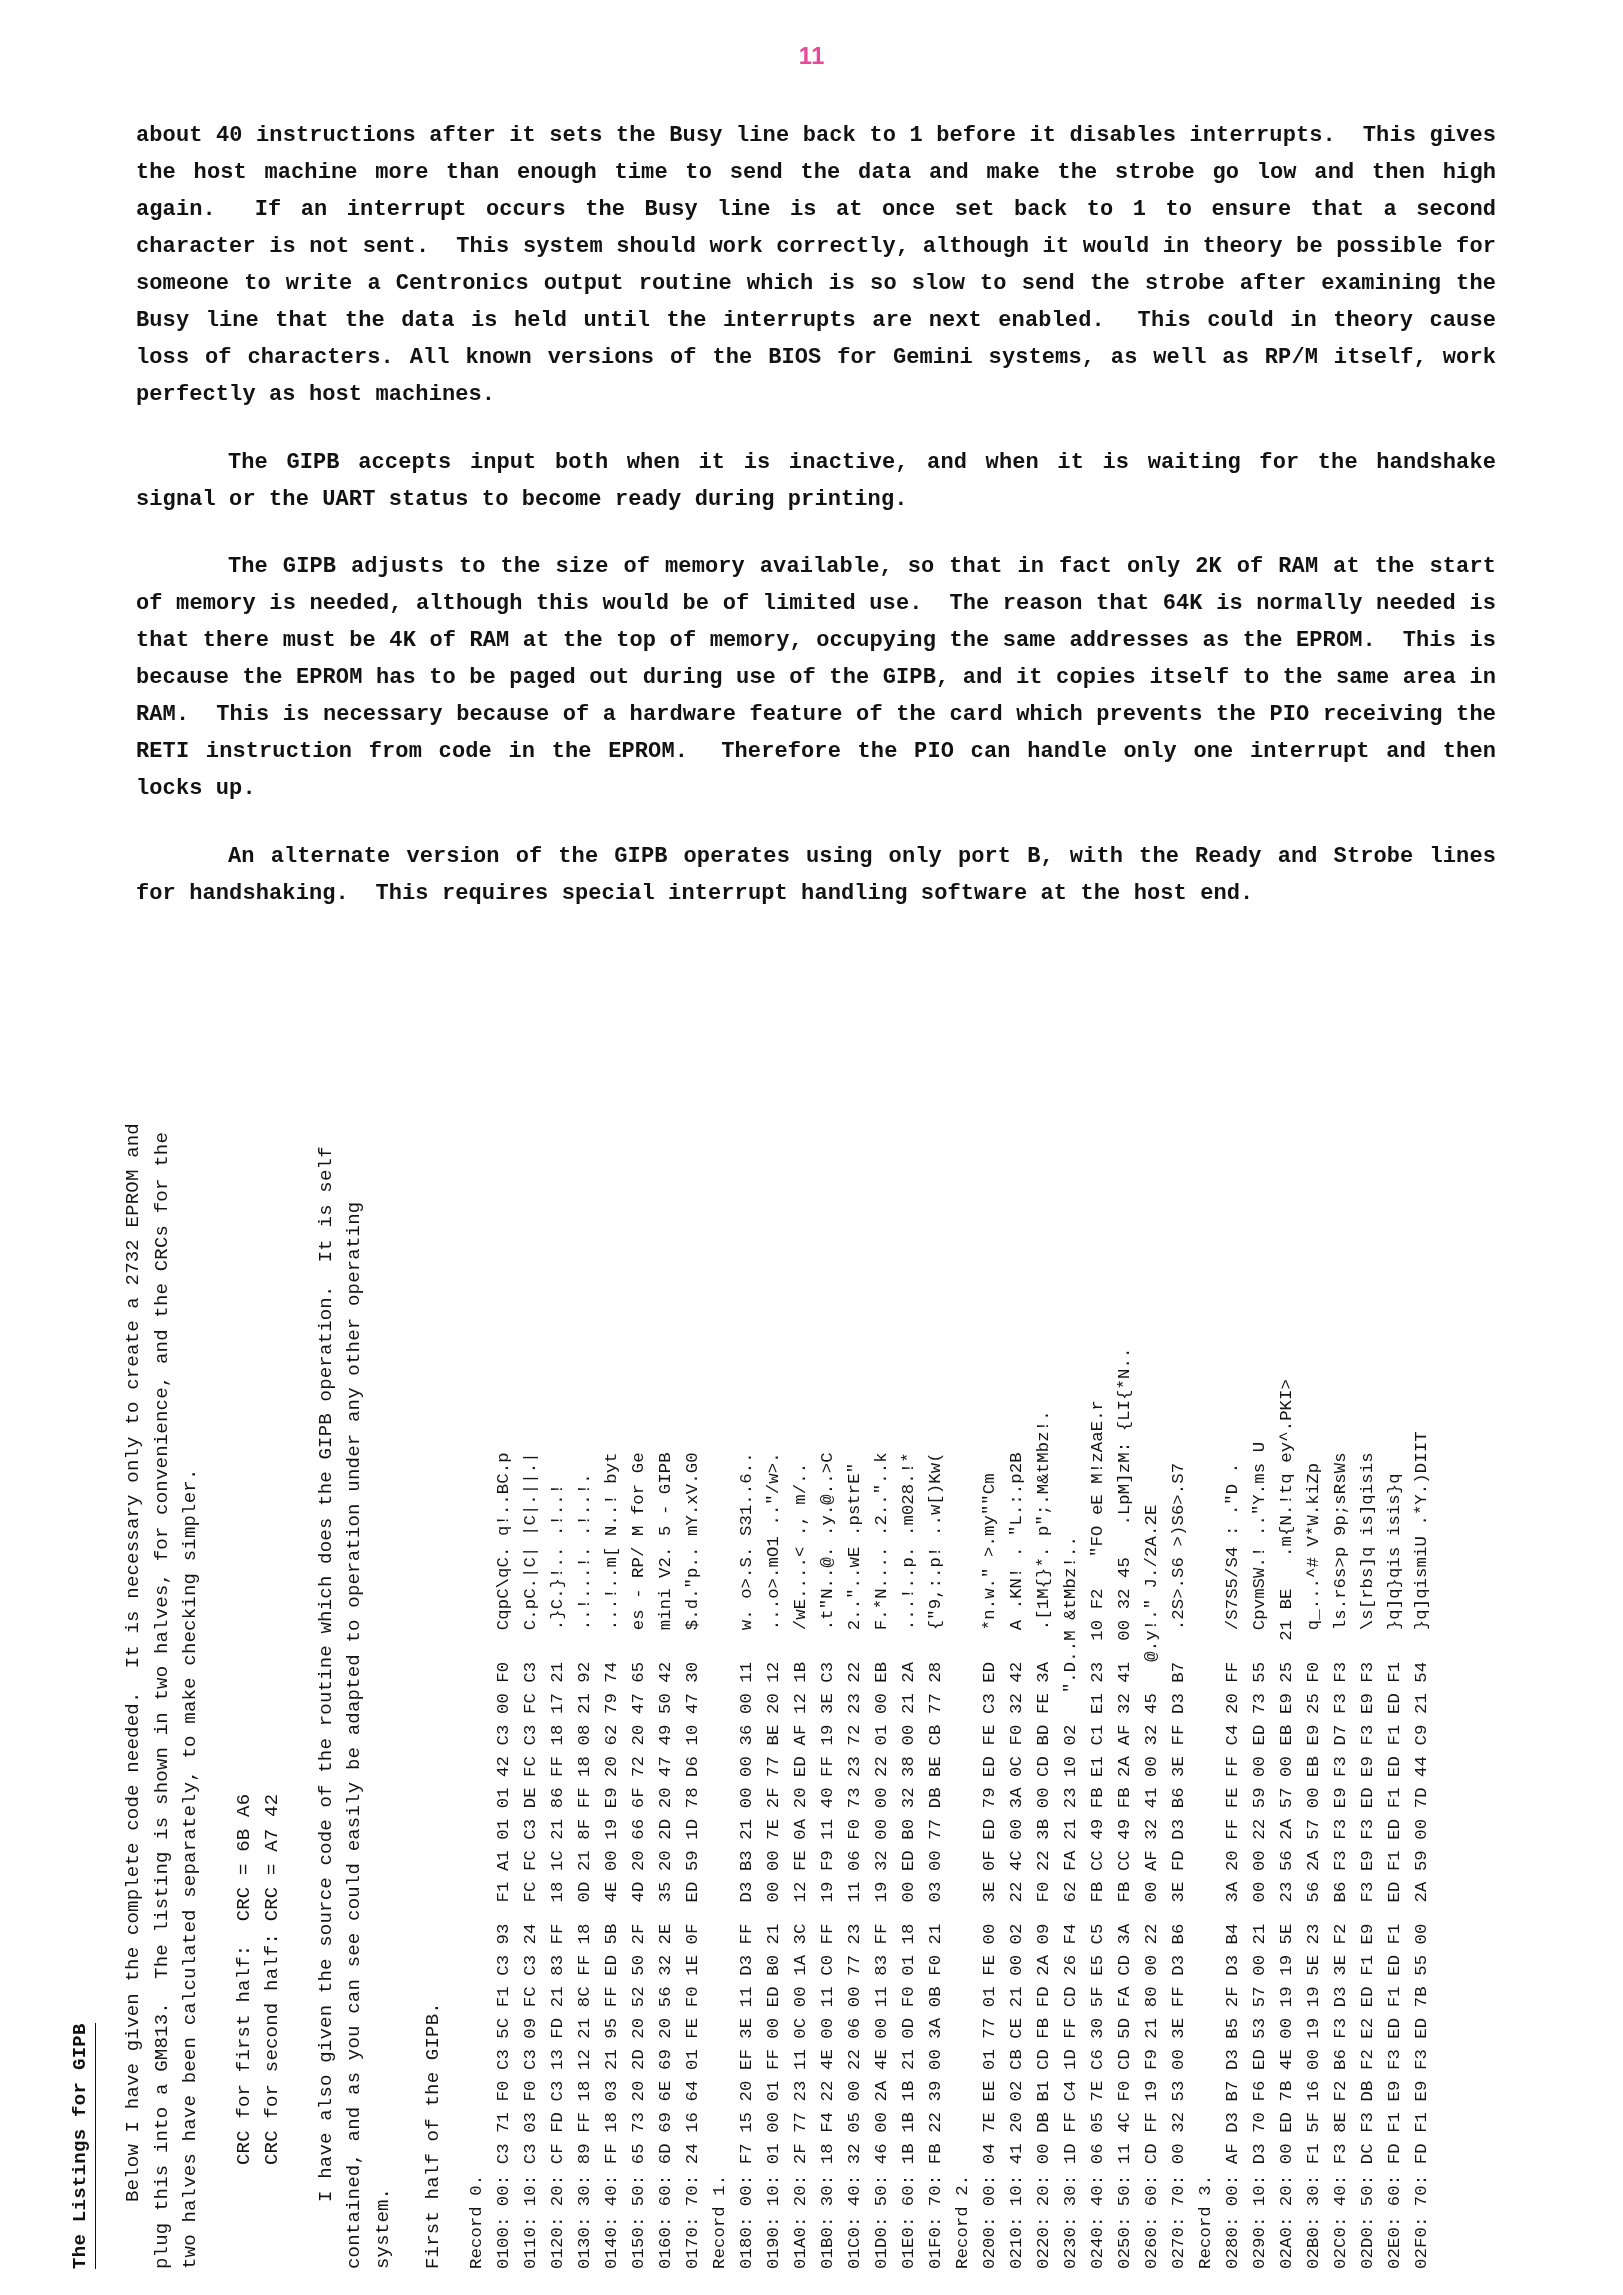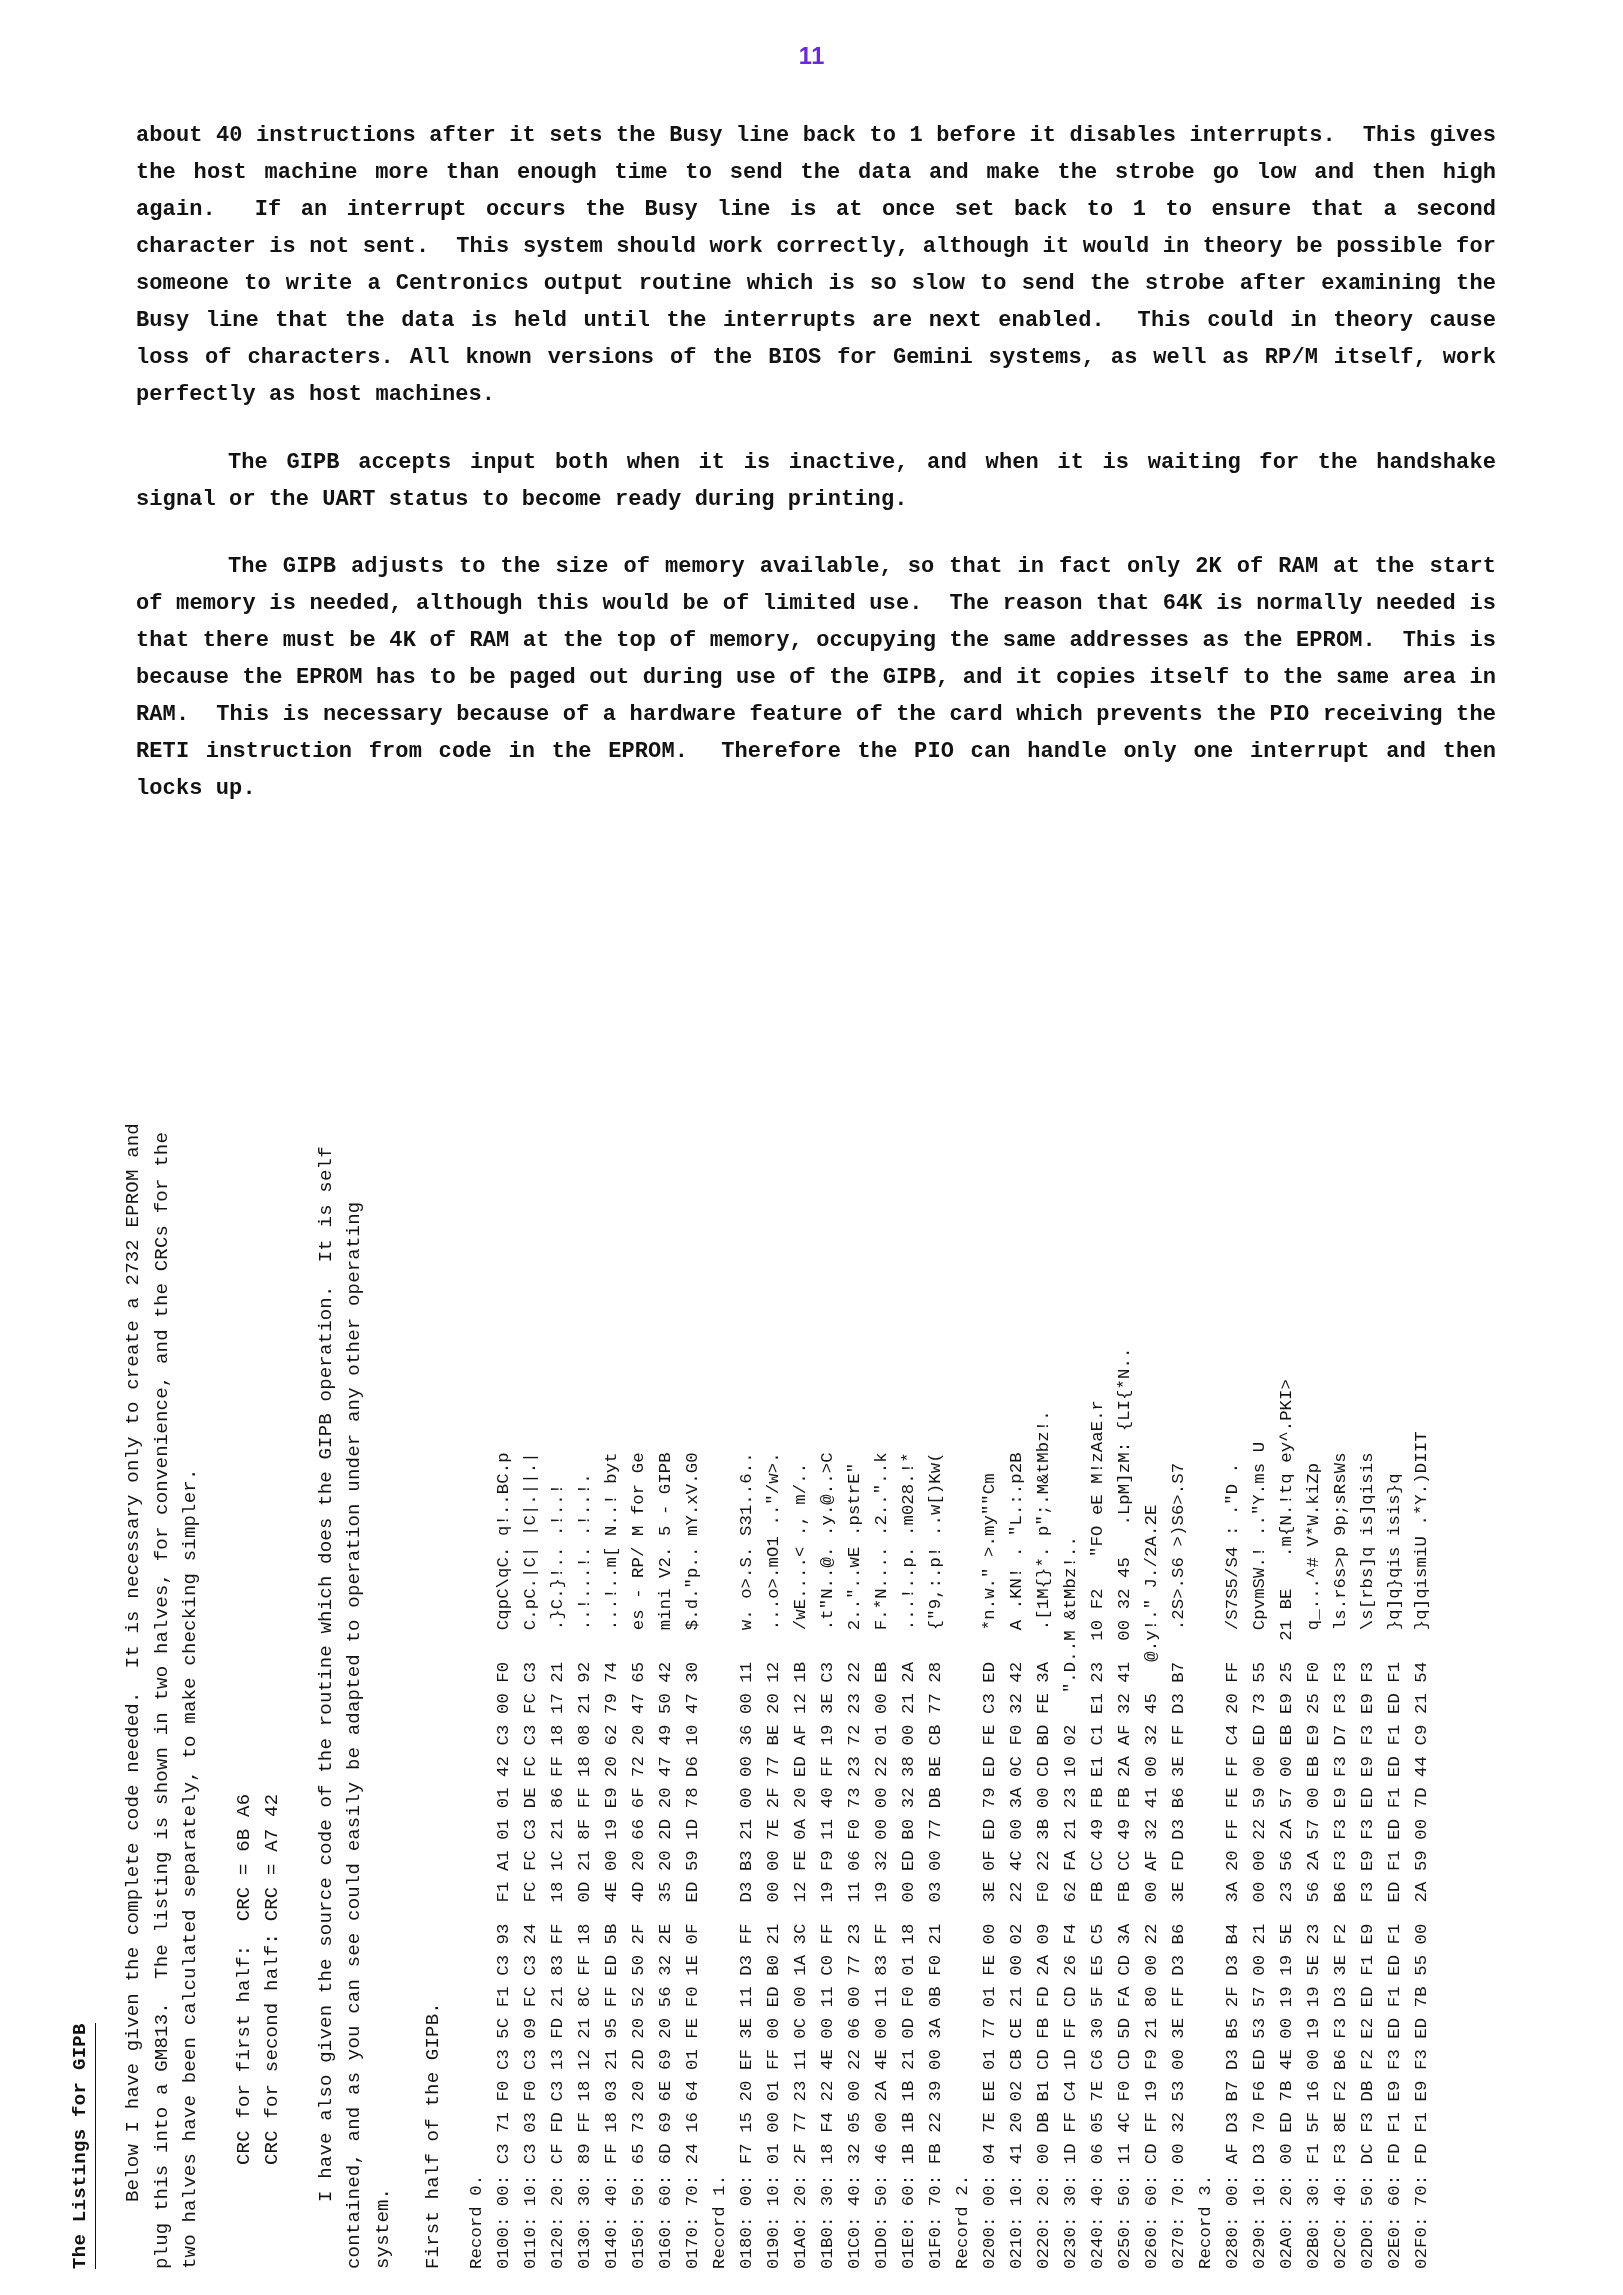--- a/index.html
+++ b/index.html
@@ -22,21 +22,21 @@
   #page-number {
     position: absolute;
     top: 43px;
     left: 0;
     width: 1624px;
     text-align: center;
     font-family: "Liberation Sans", sans-serif;
     font-weight: bold;
     font-size: 23.6px;
     letter-spacing: 0.7px;
-    color: #6d28d9;
+    color: #ec4899;
   }
 
   
   #prose {
     position: absolute;
     left: 136px;
     top: 117px;
     width: 1360px;
   }
   .para {
@@ -138,20 +138,21 @@
 </style>
 </head>
 <body>
 
 <div id="page-number">11</div>
 
 <div id="prose">
   <p class="para">about 40 instructions after it sets the Busy line back to 1 before it disables interrupts.  This gives the host machine more than enough time to send the data and make the strobe go low and then high again.  If an interrupt occurs the Busy line is at once set back to 1 to ensure that a second character is not sent.  This system should work correctly, although it would in theory be possible for someone to write a Centronics output routine which is so slow to send the strobe after examining the Busy line that the data is held until the interrupts are next enabled.  This could in theory cause loss of characters. All known versions of the BIOS for Gemini systems, as well as RP/M itself, work perfectly as host machines.</p>
   <p class="para indent">The GIPB accepts input both when it is inactive, and when it is waiting for the handshake signal or the UART status to become ready during printing.</p>
   <p class="para indent">The GIPB adjusts to the size of memory available, so that in fact only 2K of RAM at the start of memory is needed, although this would be of limited use.  The reason that 64K is normally needed is that there must be 4K of RAM at the top of memory, occupying the same addresses as the EPROM.  This is because the EPROM has to be paged out during use of the GIPB, and it copies itself to the same area in RAM.  This is necessary because of a hardware feature of the card which prevents the PIO receiving the RETI instruction from code in the EPROM.  Therefore the PIO can handle only one interrupt and then locks up.</p>
+  <p class="para indent">An alternate version of the GIPB operates using only port B, with the Ready and Strobe lines for handshaking.  This requires special interrupt handling software at the host end.</p>
 </div>
 
 <div id="listing-rotor">
   <div id="listing-canvas">
 
     <div class="lst-head">The Listings for GIPB</div>
 
     <div class="lst-para ind">Below I have given the complete code needed.  It is necessary only to create a 2732 EPROM and plug this into a GM813.  The listing is shown in two halves, for convenience, and the CRCs for the two halves have been calculated separately, to make checking simpler.</div>
 
     <div class="crc-block">CRC for first half:  CRC = 6B A6</div>

